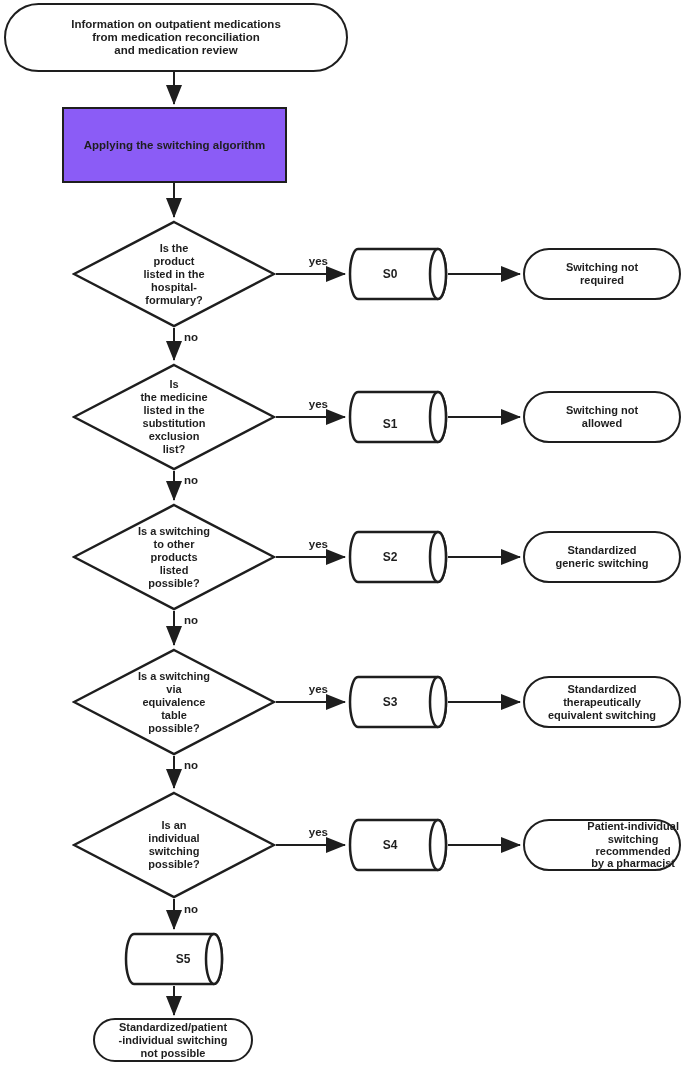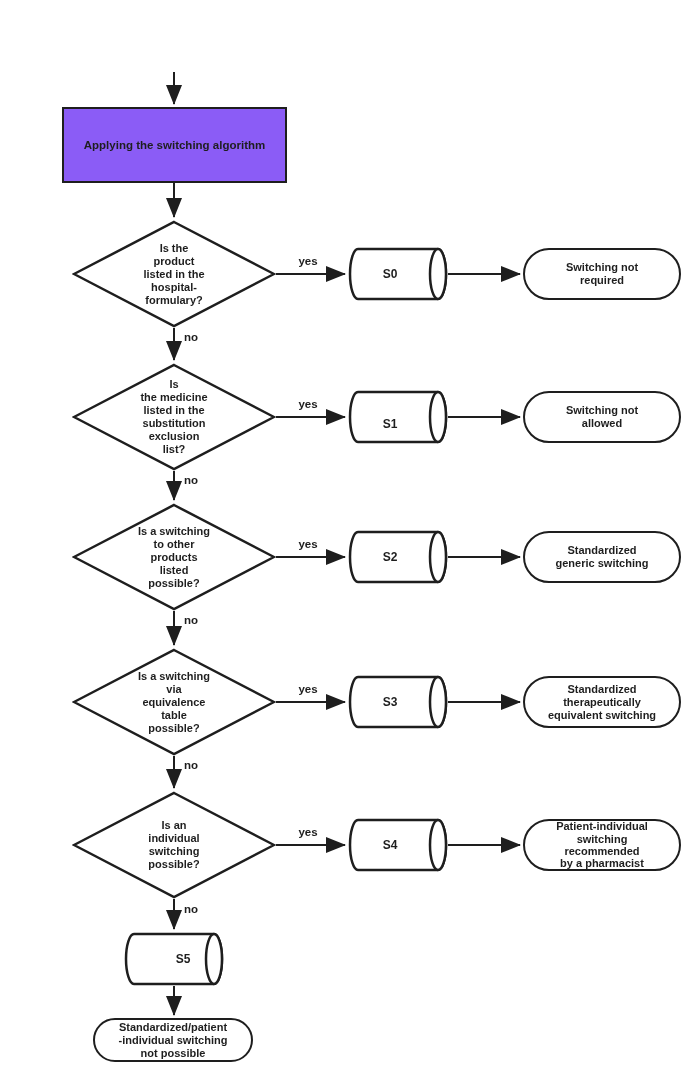--- a/index.html
+++ b/index.html
@@ -12,21 +12,21 @@
   .txt{
     white-space:pre-line;text-align:center;font-weight:700;font-size:11px;line-height:13px;color:#1e1e1e;
   }
   .stadium{background:#fff;border:2.5px solid #1e1e1e;}
   .rect{background:#8b5cf6;border:2.5px solid #1e1e1e;}
   .diamond{background:transparent;}
   .diamond svg,.cyl svg{position:absolute;left:0;top:0;}
   .diamond .txt,.cyl .txt{position:relative;z-index:2;}
   .cyl .txt{padding-right:16px;}
   .edge-label{position:absolute;font-weight:700;font-size:11.5px;line-height:13px;color:#1e1e1e;}
-  .yes-label{width:40px;text-align:center;}
+  .yes-label{width:40px;text-align:right;}
   .no-label{width:32px;text-align:left;}
 </style>
 </head>
 <body>
 
 <div id="canvas">
 
   <svg class="layer" width="685" height="1074" viewBox="0 0 685 1074">
     <defs>
       <marker id="arw" viewBox="0 0 10 8" refX="9.5" refY="4" markerWidth="10" markerHeight="8" orient="auto">
@@ -50,20 +50,25 @@
       <line x1="276" y1="845" x2="345" y2="845" marker-end="url(#arw)"></line>
 
       <line x1="448" y1="274" x2="520" y2="274" marker-end="url(#arw)"></line>
       <line x1="448" y1="417" x2="520" y2="417" marker-end="url(#arw)"></line>
       <line x1="448" y1="557" x2="520" y2="557" marker-end="url(#arw)"></line>
       <line x1="448" y1="702" x2="520" y2="702" marker-end="url(#arw)"></line>
       <line x1="448" y1="845" x2="520" y2="845" marker-end="url(#arw)"></line>
     </g>
   </svg>
 
+  <div class="node stadium" style="left:4px;top:3px;width:344px;height:69px;border-radius:35px;">
+    <div class="txt" style="font-size:11.5px;">Information on outpatient medications
+from medication reconciliation
+and medication review</div>
+  </div>
 
   <div class="node rect" style="left:62px;top:107px;width:225px;height:76px;">
     <div class="txt" style="font-size:11.5px;">Applying the switching algorithm</div>
   </div>
 
   <div class="node diamond" style="left:72px;top:220px;width:204px;height:108px;">
     <svg width="204" height="108" viewBox="0 0 204 108">
       <polygon points="102,2 202,54 102,106 2,54" fill="#fff" stroke="#1e1e1e" stroke-width="2.5"></polygon>
     </svg>
     <div class="txt">Is the
@@ -171,21 +176,21 @@
   </div>
   <div class="edge-label yes-label" style="left:288px;top:826px;">yes</div>
   <div class="edge-label no-label" style="left:184px;top:903px;">no</div>
   <div class="node cyl" style="left:348px;top:818px;width:100px;height:54px;">
     <svg width="100" height="54" viewBox="0 0 100 54">
       <path d="M 90 2 L 10 2 A 8 25 0 0 0 10 52 L 90 52 A 8 25 0 0 0 90 2 Z" fill="#fff" stroke="#1e1e1e" stroke-width="2.5"></path>
       <ellipse cx="90" cy="27" rx="8" ry="25" fill="#fff" stroke="#1e1e1e" stroke-width="2.5"></ellipse>
     </svg>
     <div class="txt" style="font-size:12px;">S4</div>
   </div>
-  <div class="node stadium" style="left:523px;top:819px;width:158px;height:52px;border-radius:26px;">
+  <div class="node stadium" style="left:523px;top:819px;width:158px;height:52px;border-radius:26px;justify-content:flex-end;">
     <div class="txt" style="line-height:12.4px;">Patient-individual
 switching
 recommended
 by a pharmacist</div>
   </div>
 
   <div class="node cyl" style="left:124px;top:932px;width:100px;height:54px;">
     <svg width="100" height="54" viewBox="0 0 100 54">
       <path d="M 90 2 L 10 2 A 8 25 0 0 0 10 52 L 90 52 A 8 25 0 0 0 90 2 Z" fill="#fff" stroke="#1e1e1e" stroke-width="2.5"></path>
       <ellipse cx="90" cy="27" rx="8" ry="25" fill="#fff" stroke="#1e1e1e" stroke-width="2.5"></ellipse>

